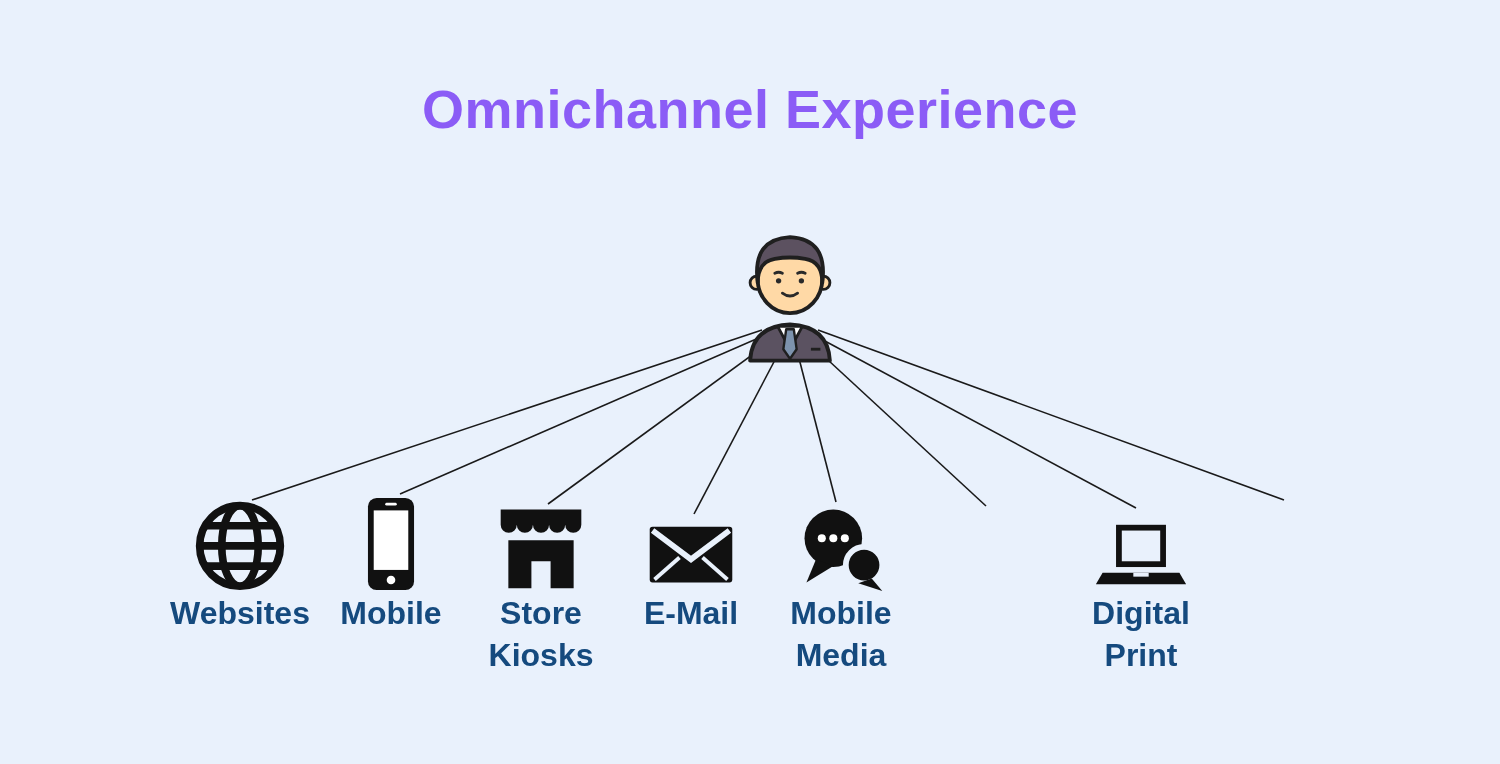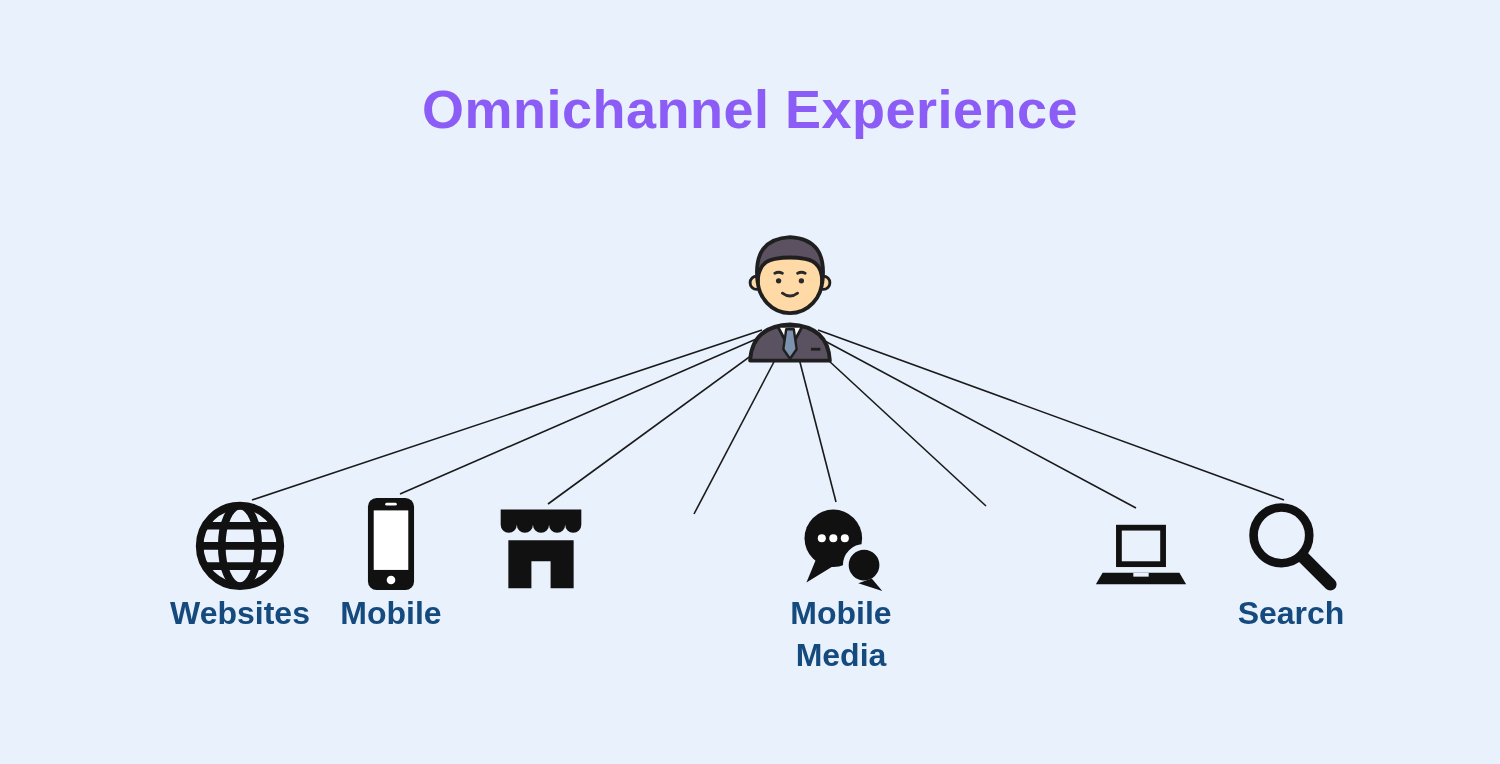--- a/index.html
+++ b/index.html
@@ -159,22 +159,35 @@
       <svg viewBox="0 0 100 100">
         <path class="ink" d="M8 14 H92 V30
           A8.4 8.4 0 0 1 75.2 30
           A8.4 8.4 0 0 1 58.4 30
           A8.4 8.4 0 0 1 41.6 30
           A8.4 8.4 0 0 1 24.8 30
           A8.4 8.4 0 0 1 8 30 Z"></path>
         <path class="ink" d="M16 46 H84 V96 H60 V68 H40 V96 H16 Z"></path>
       </svg>
     </div>
-  </div>
-
+    <div class="channel-label">Store
+Kiosks</div>
+  </div>
+
+  <div class="channel" style="left:616px">
+    <div class="icon-box">
+      <svg viewBox="0 0 100 100">
+        <rect x="7" y="32" width="86" height="58" rx="3" class="ink"></rect>
+        <path d="M10 36 L50 66 L90 36" stroke="#e9f1fc" stroke-width="6" fill="none"></path>
+        <path d="M12 87 L38 64" stroke="#e9f1fc" stroke-width="4" fill="none"></path>
+        <path d="M88 87 L62 64" stroke="#e9f1fc" stroke-width="4" fill="none"></path>
+      </svg>
+    </div>
+    <div class="channel-label">E-Mail</div>
+  </div>
 
   <div class="channel" style="left:766px">
     <div class="icon-box">
       <svg viewBox="0 0 100 100">
         <circle cx="42" cy="44" r="30" class="ink"></circle>
         <path class="ink" d="M24 66 L14 90 L42 73 Z"></path>
         <circle cx="30" cy="44" r="4.2" fill="#ffffff"></circle>
         <circle cx="42" cy="44" r="4.2" fill="#ffffff"></circle>
         <circle cx="54" cy="44" r="4.2" fill="#ffffff"></circle>
         <circle cx="74" cy="72" r="19" class="ink" stroke="#e9f1fc" stroke-width="6"></circle>
@@ -188,25 +201,18 @@
 
   <div class="channel" style="left:1066px">
     <div class="icon-box">
       <svg viewBox="0 0 100 100">
         <rect x="24" y="30" width="52" height="44" class="ink"></rect>
         <rect x="30" y="36" width="40" height="32" class="bg"></rect>
         <path class="ink" d="M10 80 H90 L97 92 H3 Z"></path>
         <rect x="42" y="80" width="16" height="4" class="bg"></rect>
       </svg>
     </div>
-  </div>
-
-  <div class="channel" style="left:1216px">
-    <div class="icon-box">
-      <svg viewBox="0 0 100 100">
-        <circle cx="40" cy="41" r="29" fill="none" stroke="#111111" stroke-width="9"></circle>
-        <line x1="62" y1="63" x2="91" y2="92" stroke="#111111" stroke-width="13" stroke-linecap="round"></line>
-      </svg>
-    </div>
-    <div class="channel-label">Search</div>
-  </div>
+    <div class="channel-label">Digital
+Print</div>
+  </div>
+
 
 </div>
 
 </body></html>

